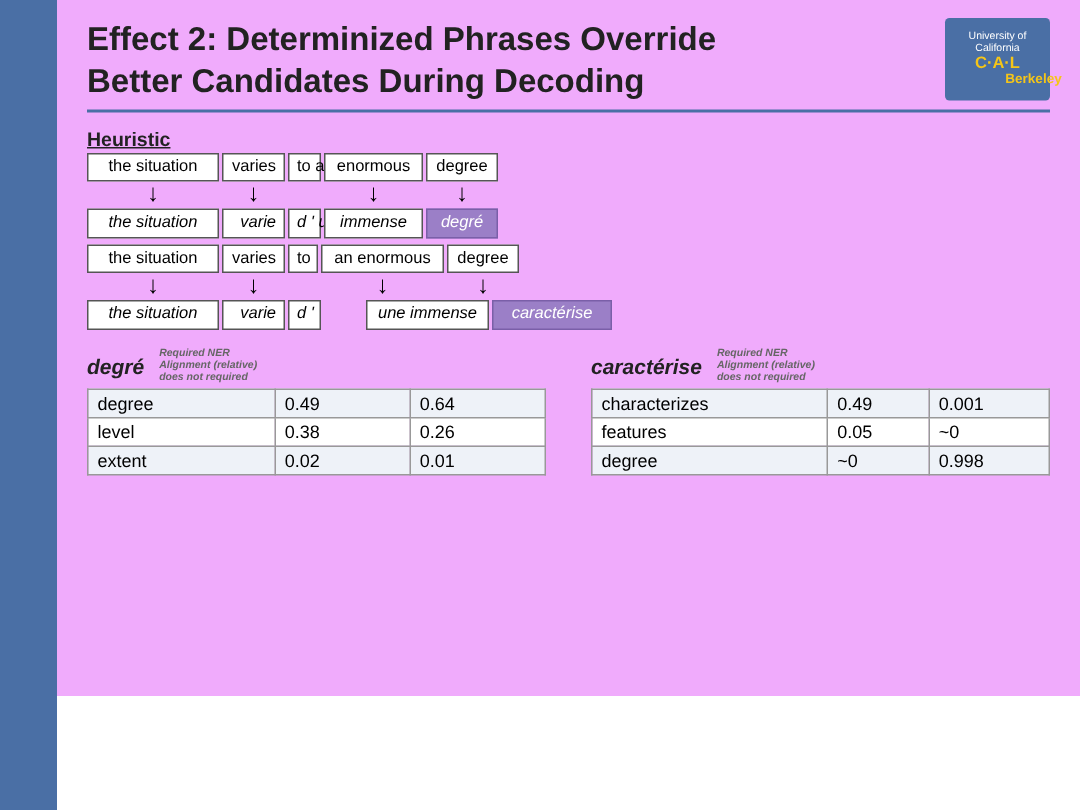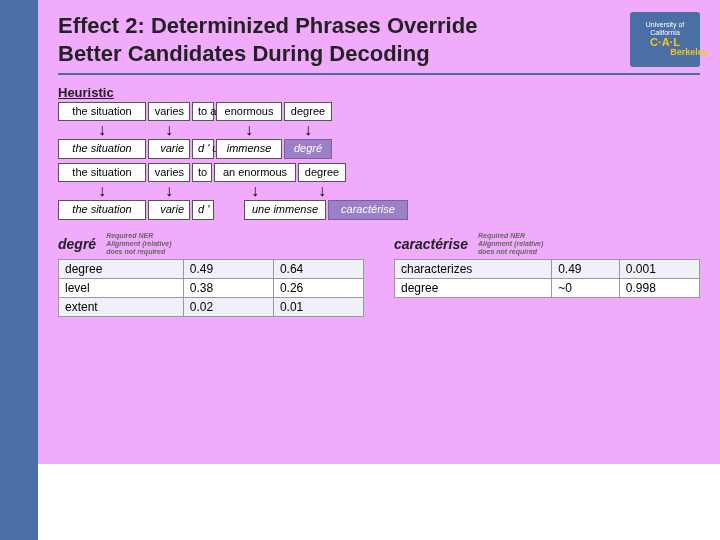--- a/index.html
+++ b/index.html
@@ -297,20 +297,25 @@
         <span class="score-table-subtitle">Required NER<br>Alignment (relative)<br>does not required</span>
       </div>
       <table class="score-table">
         <tbody id="caracterise-tbody">
             <tr>
               <td>characterizes</td>
               <td>0.49</td>
               <td>0.001</td>
             </tr>
             <tr>
+              <td>features</td>
+              <td>0.05</td>
+              <td>~0</td>
+            </tr>
+            <tr>
               <td>degree</td>
               <td>~0</td>
               <td>0.998</td>
             </tr>
           </tbody>
       </table>
     </div>
 
   </div>
 

